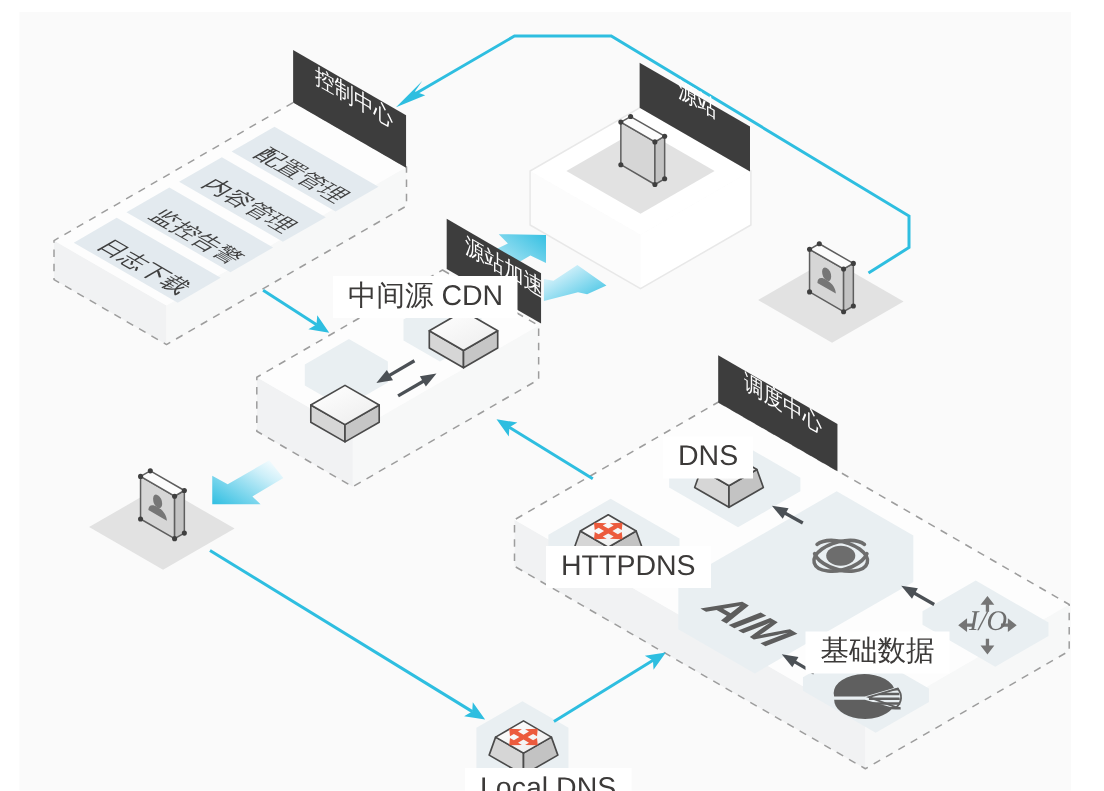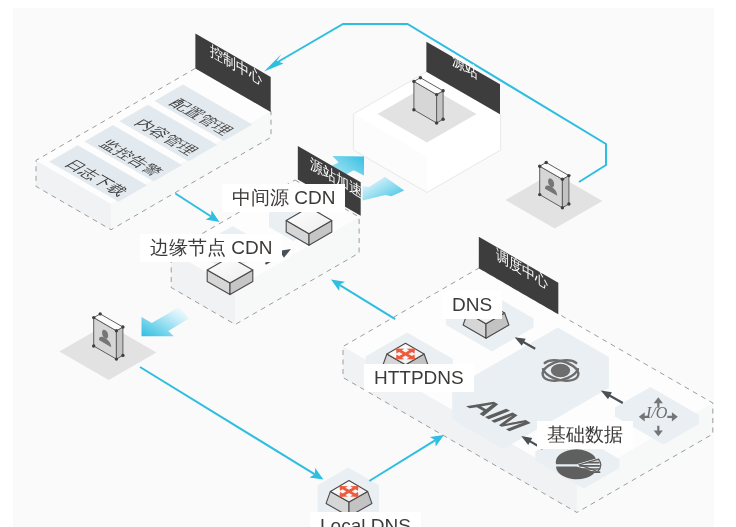--- a/index.html
+++ b/index.html
@@ -271,32 +271,31 @@
           <polygon points="323.4,479.6 309.4,477.5 314.8,474.3 315.2,468.1" fill="#2ebee0"></polygon>
         </g>
 <g>
           <line x1="369.3" y1="481.0" x2="435.4" y2="440.2" stroke="#2ebee0" stroke-width="2.0"></line>
           <polygon points="443.9,435.0 435.7,446.5 435.3,440.3 429.9,437.1" fill="#2ebee0"></polygon>
         </g>
 </g>
 </svg>
 
 <div class="lbl" style="left:222px;top:184px;">中间源 CDN</div>
-<div class="lbl" style="left:140px;top:234px;">边缘节点 CDN</div>
 <div class="lbl" style="left:442px;top:291px;">DNS</div>
 <div class="lbl" style="left:364px;top:320px;margin-top:44px;">HTTPDNS</div>
 <div class="lbl" style="left:537px;top:421px;">基础数据</div>
 <div class="lbl" style="left:310px;top:512px;">Local DNS</div>
 
 <div class="iso" style="left:182.1px;top:96px;font-size:16px;">配置管理</div>
 <div class="iso" style="left:147.1px;top:116.3px;font-size:16px;">内容管理</div>
 <div class="iso" style="left:112px;top:136.5px;font-size:16px;">监控告警</div>
 <div class="iso" style="left:76.9px;top:156.8px;font-size:16px;">日志下载</div>
 
 <div class="iso" style="left:490px;top:393px;font-size:30px;font-weight:bold;font-style:italic;color:#5d5d5d;letter-spacing:-1px;">AIM</div>
-<div style="position:absolute;left:646px;top:404px;font-family:'Liberation Serif',serif;font-style:italic;font-size:16px;color:#6d6d6d;">I/O</div>
+<div style="position:absolute;left:646px;top:404px;font-family:'Liberation Serif',serif;font-style:italic;font-size:19px;color:#6d6d6d;">I/O</div>
 
 <div class="bnr" style="left:210px;top:41px;font-size:15px;">控制中心</div>
 <div class="bnr" style="left:452px;top:50px;font-size:15px;">源站</div>
 <div class="bnr" style="left:310px;top:154px;font-size:15px;">源站加速</div>
 <div class="bnr" style="left:496px;top:245px;font-size:15px;">调度中心</div>
 
 </div>
 
 </body></html>

